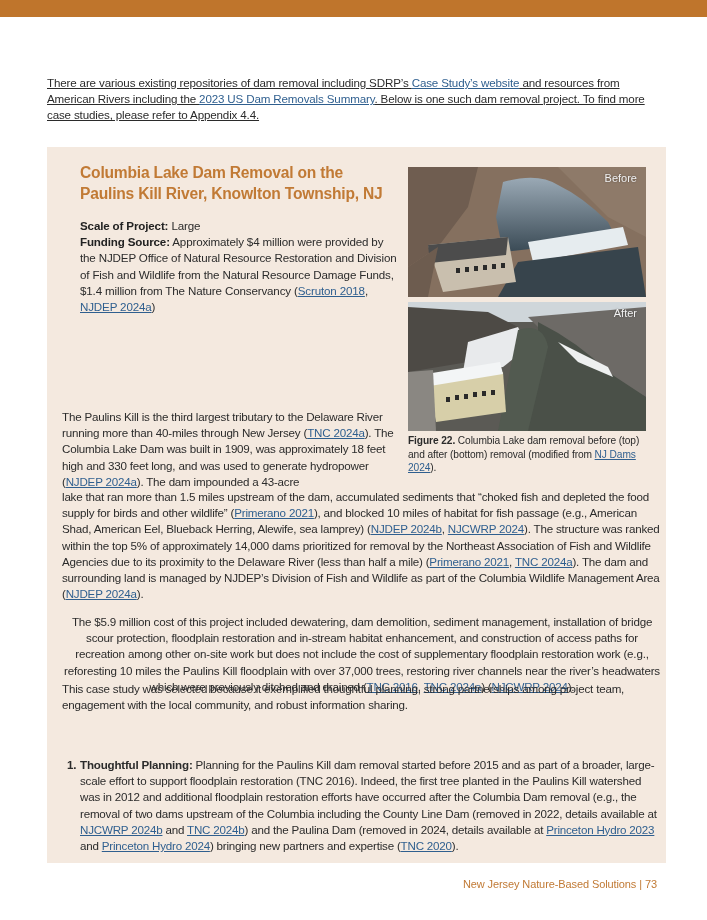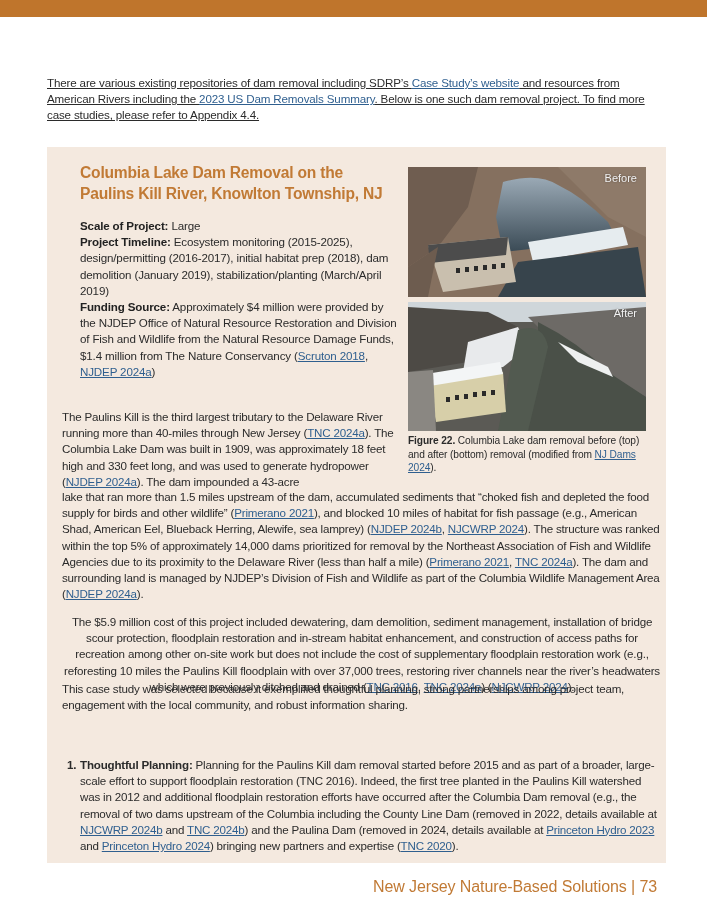--- a/index.html
+++ b/index.html
@@ -62,39 +62,38 @@
     .para2 { top: 614px; width: 600px; text-align: center; }
     .para3 { top: 681px; width: 600px; }
 
     .list { position: absolute; left: 62px; top: 757px; width: 600px; margin: 0; padding: 0; list-style: none; }
     .list li { position: relative; padding-left: 18px; font-size: 11.6px; line-height: 16.2px; letter-spacing: -0.2px; }
     .list .num { position: absolute; left: 5px; top: 0; font-weight: bold; }
     .list b { font-weight: bold; }
 
     .footer {
       position: absolute; right: 50px; top: 878px;
-      font-size: 16px; color: #c17a35; letter-spacing: -0.1px;
+      font-size: 11px; color: #c17a35; letter-spacing: -0.1px;
     }
   </style>
 </head>
 <body>
 
 <div class="top-bar"></div>
 
 <div class="intro">
   <p><span>There are various existing repositories of dam removal including SDRP’s </span><a class="ref">Case Study’s website</a><span> and resources from American Rivers including the </span><a class="ref">2023 US Dam Removals Summary</a><span>. Below is one such dam removal project. To find more case studies, please refer to Appendix 4.4.</span></p>
 </div>
 
 <div class="case-box"></div>
 
 <h3 class="case-title">Columbia Lake Dam Removal on the Paulins Kill River, Knowlton Township, NJ</h3>
 
 <div class="facts">
   <p><b>Scale of Project:</b><span> Large</span></p>
-  <p><b>Project Timeline:</b><span> Ecosystem monitoring (2015-2025), design/permitting (2016-2017), initial habitat prep (2018), dam demolition (January 2019), stabilization/planting (March/April 2019)</span></p>
   <p><b>Funding Source:</b><span> Approximately $4 million were provided by the NJDEP Office of Natural Resource Restoration and Division of Fish and Wildlife from the Natural Resource Damage Funds, $1.4 million from The Nature Conservancy (</span><a class="ref">Scruton 2018</a><span>, </span><a class="ref">NJDEP 2024a</a><span>)</span></p>
 </div>
 
 <div class="photo photo-before">
   <svg width="238" height="130" viewBox="0 0 238 130">
     <defs>
       <linearGradient id="bw" x1="0" y1="0" x2="0" y2="1">
         <stop offset="0" stop-color="#9aa9b5"></stop>
           <stop offset="1" stop-color="#3a4a55"></stop>
       </linearGradient>

